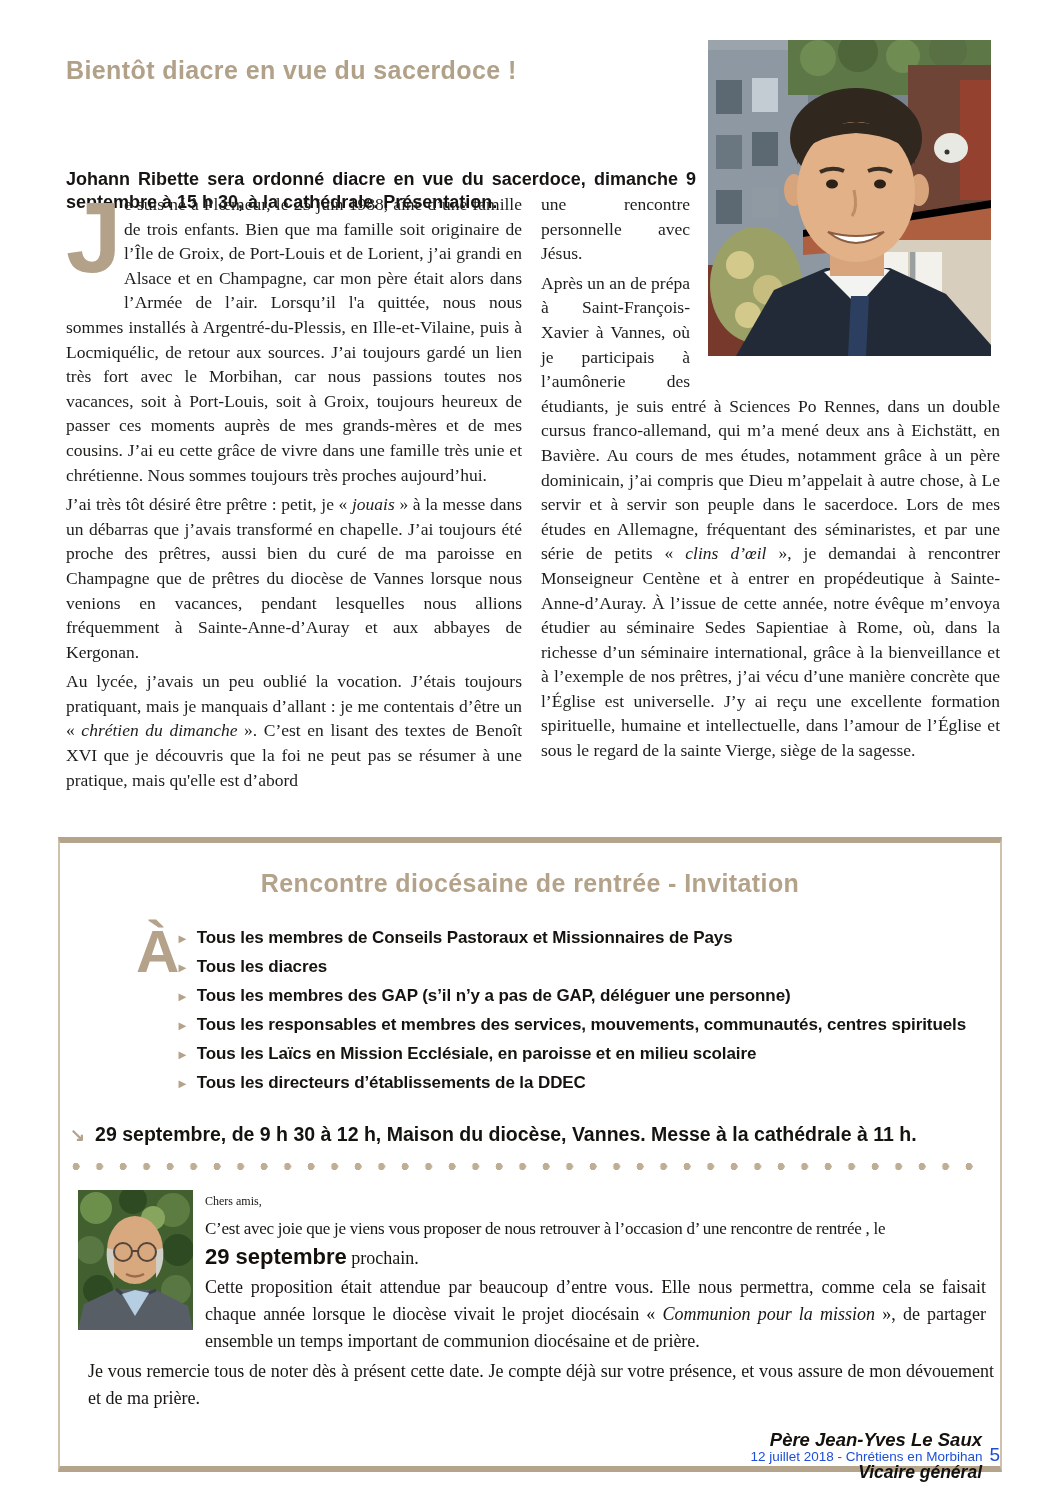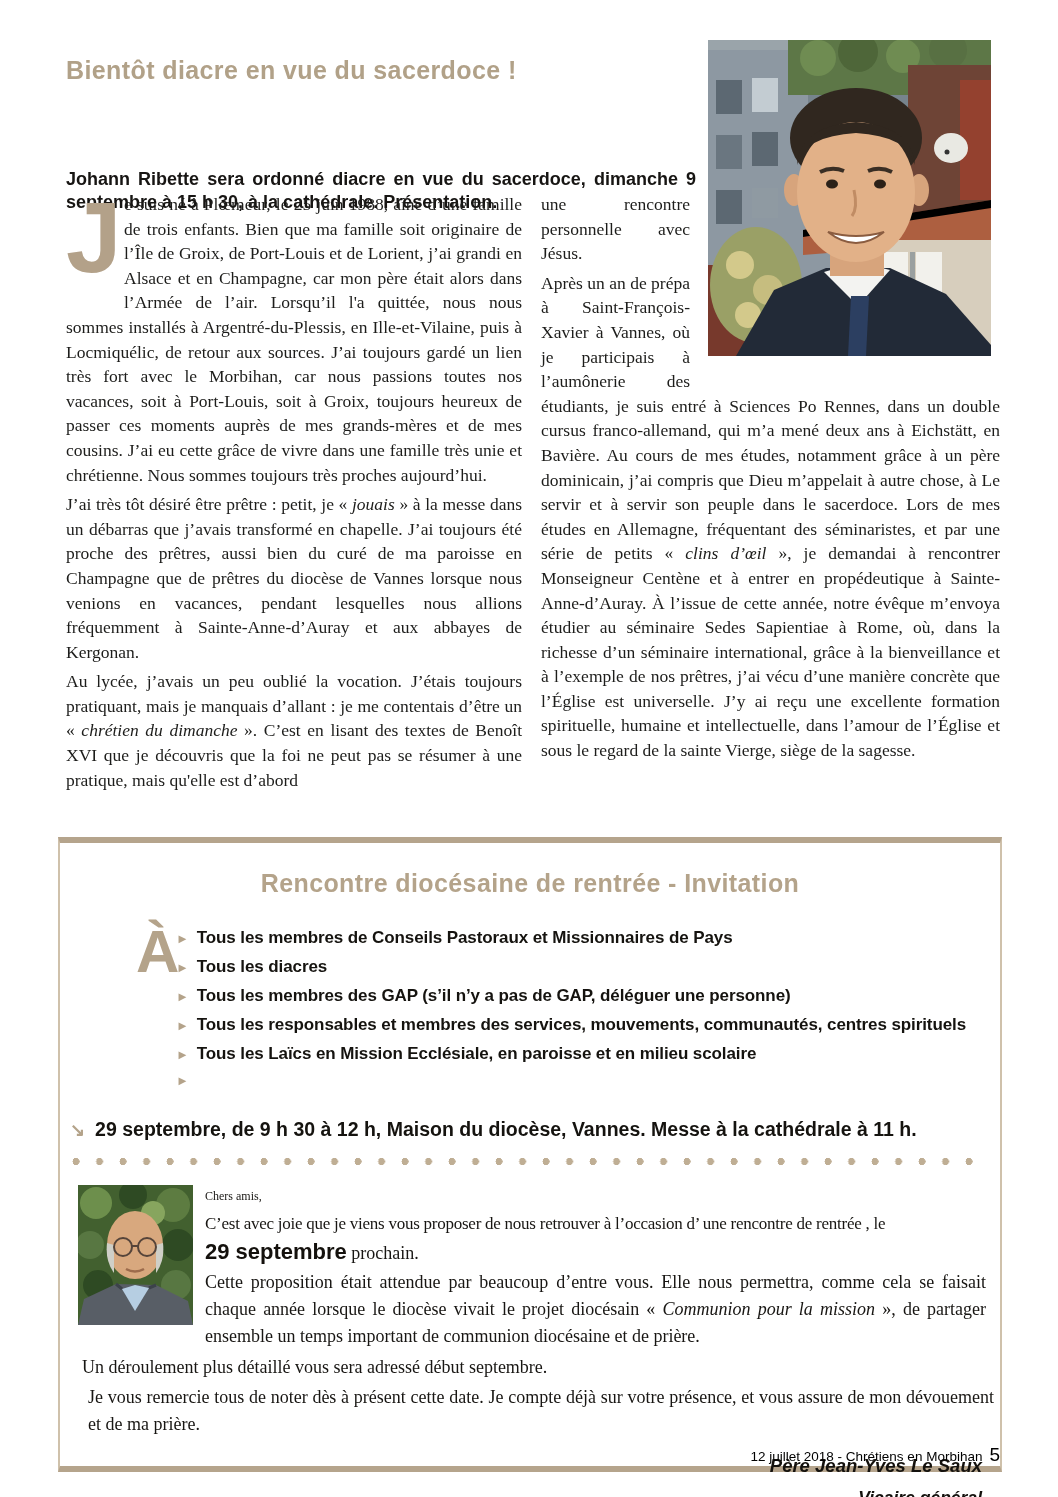--- a/index.html
+++ b/index.html
@@ -58,21 +58,21 @@
   .letter-p2 { text-align:justify; }
   .letter-p3 { clear:left; margin:4px 0 0 22px; }
   .letter-p4 { margin:3px 0 0 22px; padding-left:6px; text-align:justify; width:912px; }
   .signature { margin-top:14px; padding-right:4px; text-align:right;
     font-family:"Liberation Sans", sans-serif; font-weight:bold; font-style:italic; }
   .sig-name  { font-size:18.5px; color:#14110d; }
   .sig-title { font-size:17.5px; margin-top:6px; color:#14110d; }
 
   
   .footer { position:absolute; right:58px; top:1444px; text-align:center;
-    font-size:13.5px; color:#000000; }
+    font-size:13.5px; color:#1d4ed8; }
   .page-num { font-size:19px; margin-left:7px; }
 </style>
 </head>
 <body>
 
 <div class="page">
 
   <h1 class="headline">Bientôt diacre en vue du sacerdoce !</h1>
 
   <p class="lede">Johann Ribette sera ordonné diacre en vue du sacerdoce, dimanche 9 septembre à 15 h 30, à la cathédrale. Présentation.</p>
@@ -174,20 +174,21 @@
       <div class="recipient">
           <span class="bullet">►</span>
           <span>Tous les responsables et membres des services, mouvements, communautés, centres spirituels</span>
         </div>
       <div class="recipient">
           <span class="bullet">►</span>
           <span>Tous les Laïcs en Mission Ecclésiale, en paroisse et en milieu scolaire</span>
         </div>
       <div class="recipient">
           <span class="bullet">►</span>
+          <span>Tous les directeurs d’établissements de la DDEC</span>
         </div>
     </div>
 
     <div class="date-line">
       <span class="date-arrow">↘</span><span>29 septembre, de 9 h 30 à 12 h, Maison du diocèse, Vannes. Messe à la cathédrale à 11 h.</span>
     </div>
 
     <div class="dots"></div>
 
     <div class="letter">
@@ -214,21 +215,20 @@
         <path d="M48,84 Q57,89 66,84" stroke="#9c6b4c" stroke-width="2.5" fill="none"></path>
       </svg>
 
       <div class="letter-head">
         <p class="salutation">Chers amis,</p>
         <p class="letter-line1">C’est avec joie que je viens vous proposer de nous retrouver à l’occasion d’ une rencontre de rentrée , le</p>
         <p class="letter-dateline"><span class="big-date">29 septembre</span><span> prochain.</span></p>
         <p class="letter-p2"><span>Cette proposition était attendue par beaucoup d’entre vous. Elle nous permettra, comme cela se faisait chaque année lorsque le diocèse vivait le projet diocésain « </span><span class="it">Communion pour la mission</span><span> », de partager ensemble un temps important de communion diocésaine et de prière.</span></p>
       </div>
 
-      <p class="letter-p3">Un déroulement plus détaillé vous sera adressé début septembre.</p>
       <p class="letter-p4">Je vous remercie tous de noter dès à présent cette date. Je compte déjà sur votre présence, et vous assure de mon dévouement et de ma prière.</p>
 
       <div class="signature">
         <div class="sig-name">Père Jean-Yves Le Saux</div>
         <div class="sig-title">Vicaire général</div>
       </div>
     </div>
   </div>
 
   <div class="footer">

